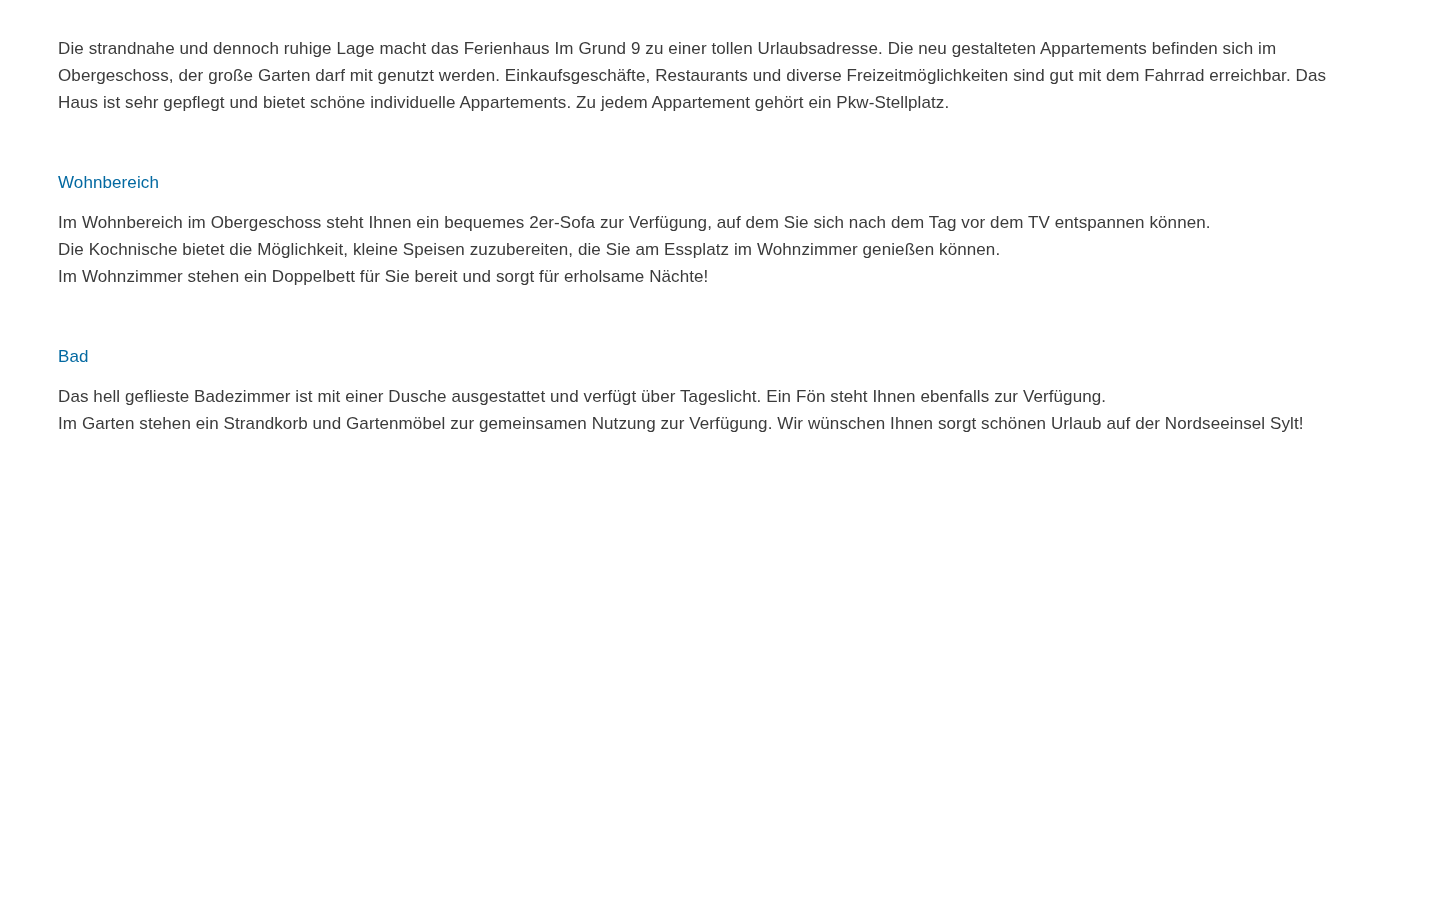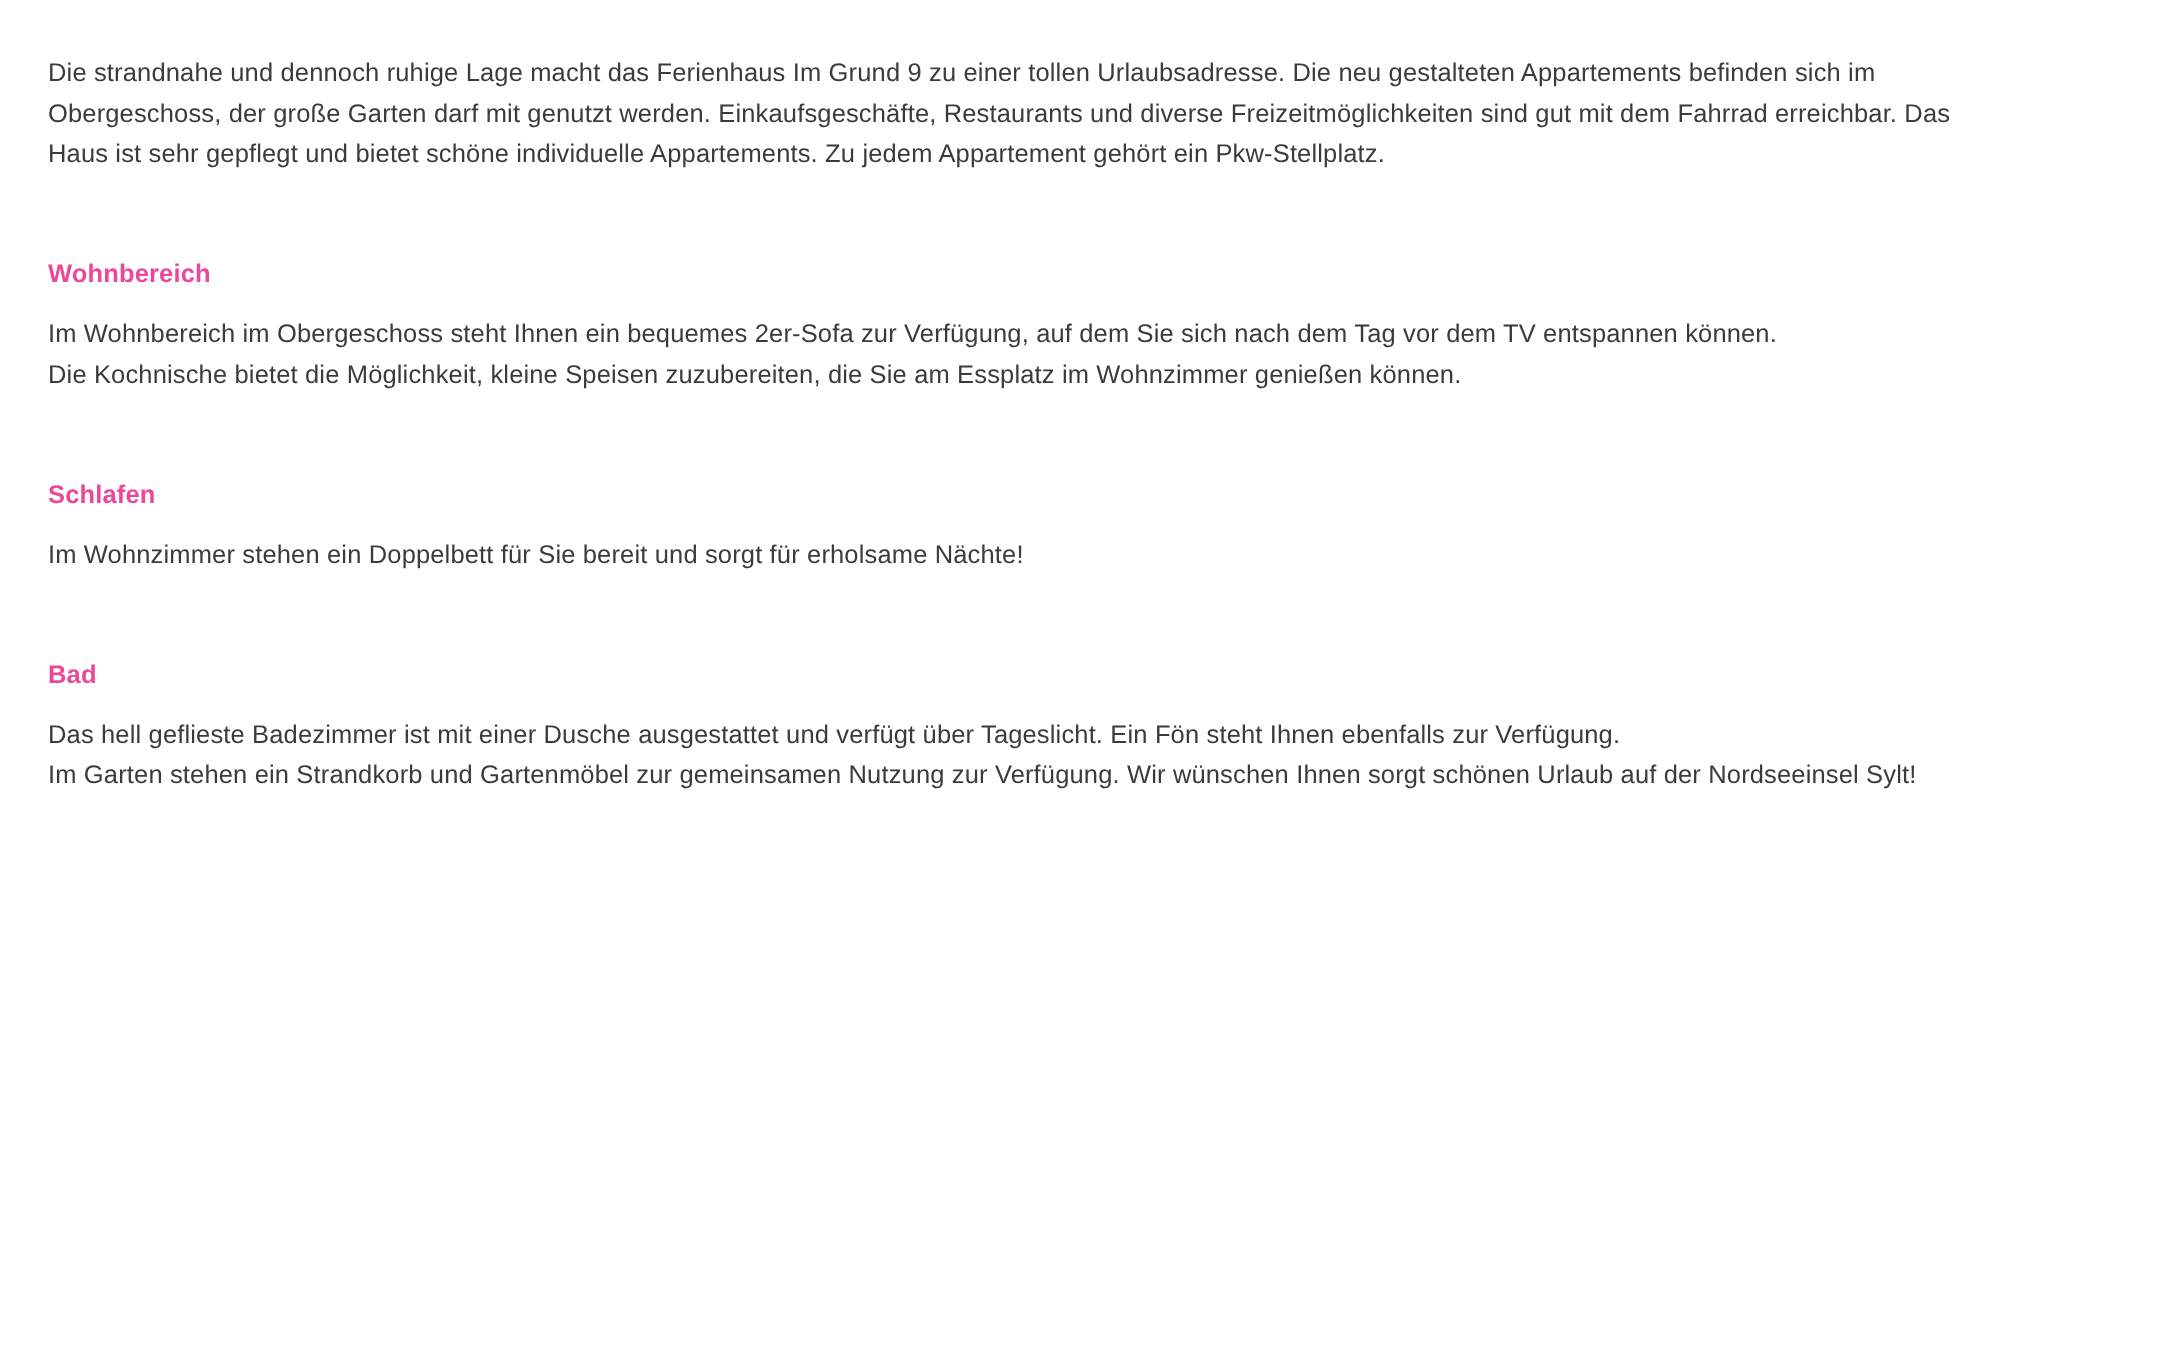--- a/index.html
+++ b/index.html
@@ -10,57 +10,56 @@
   }
   body {
     width: 1440px;
     height: 908px;
     overflow: hidden;
     font-family: "Liberation Sans", "DejaVu Sans", sans-serif;
     -webkit-font-smoothing: antialiased;
   }
   .page {
     box-sizing: border-box;
-    padding: 35px 100px 0 32px;
+    padding: 35px 100px 0 58px;
   }
   .intro, .section-body {
     margin: 0;
     max-width: 1285px;
     font-size: 17px;
     line-height: 27px;
     color: #3b3b3b;
     letter-spacing: 0.1px;
   }
   .section-heading {
     margin: 55px 0 14px 0;
     font-size: 17px;
     line-height: 24px;
-    font-weight: 700;
-    color: #ec4899;
+    font-weight: 400;
+    color: #0369a1;
     letter-spacing: 0.1px;
   }
 </style>
 </head>
 <body>
 
 <div class="page">
 
   <p class="intro">Die strandnahe und dennoch ruhige Lage macht das Ferienhaus Im Grund 9 zu einer tollen Urlaubsadresse. Die neu gestalteten Appartements befinden sich im Obergeschoss, der große Garten darf mit genutzt werden. Einkaufsgeschäfte, Restaurants und diverse Freizeitmöglichkeiten sind gut mit dem Fahrrad erreichbar. Das Haus ist sehr gepflegt und bietet schöne individuelle Appartements. Zu jedem Appartement gehört ein Pkw-Stellplatz.</p>
 
   <div class="section">
     <h2 class="section-heading">Wohnbereich</h2>
     <p class="section-body">Im Wohnbereich im Obergeschoss steht Ihnen ein bequemes 2er-Sofa zur Verfügung, auf dem Sie sich nach dem Tag vor dem TV entspannen können.</p>
   </div>
 
   <div class="section">
     <p class="section-body">Die Kochnische bietet die Möglichkeit, kleine Speisen zuzubereiten, die Sie am Essplatz im Wohnzimmer genießen können.</p>
   </div>
 
   <div class="section">
-    <h2 class="section-heading">Schlafen</h2>
     <p class="section-body">Im Wohnzimmer stehen ein Doppelbett für Sie bereit und sorgt für erholsame Nächte!</p>
   </div>
 
   <div class="section">
     <h2 class="section-heading">Bad</h2>
     <p class="section-body">Das hell geflieste Badezimmer ist mit einer Dusche ausgestattet und verfügt über Tageslicht. Ein Fön steht Ihnen ebenfalls zur Verfügung.</p>
   </div>
 
   <div class="section">
     <p class="section-body">Im Garten stehen ein Strandkorb und Gartenmöbel zur gemeinsamen Nutzung zur Verfügung. Wir wünschen Ihnen sorgt schönen Urlaub auf der Nordseeinsel Sylt!</p>

